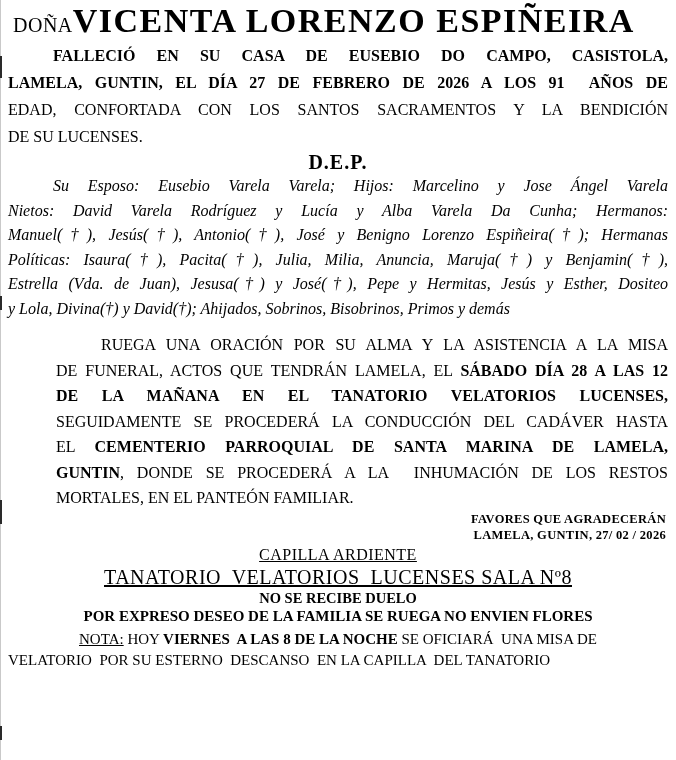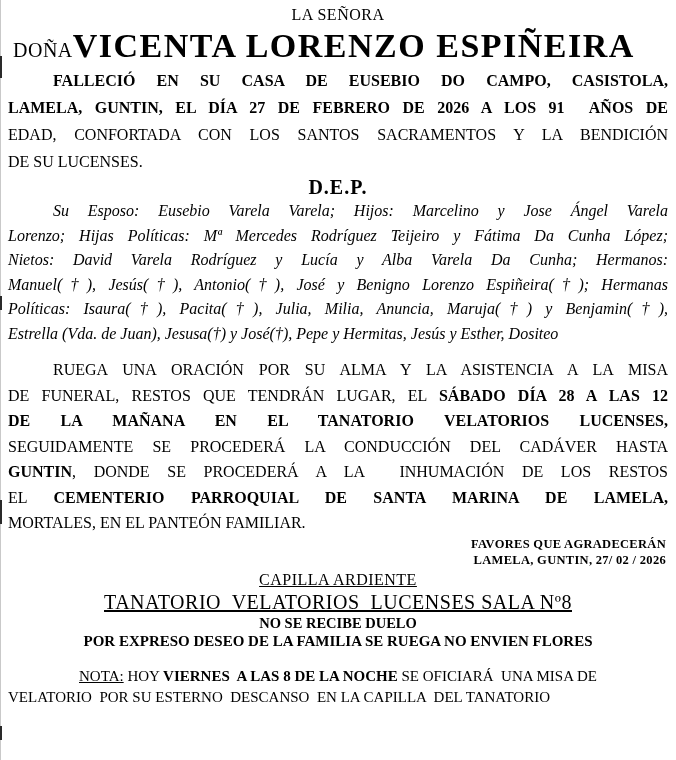--- a/index.html
+++ b/index.html
@@ -71,21 +71,21 @@
   .dep-heading {
     text-align: center;
     font-weight: bold;
     font-size: 20px;
     line-height: 24px;
     letter-spacing: 1px;
   }
 
   .family { font-style: italic; line-height: 24.5px; }
 
-  .funeral { margin-top: 11px; line-height: 25.5px; }
+  .funeral { margin-top: 11px; line-height: 25.5px; margin-left: 48px; }
 
   .b { font-weight: bold; }
   .u { text-decoration: underline; }
 
   .ack {
     text-align: right;
     font-weight: bold;
     font-size: 12.5px;
     line-height: 16px;
     letter-spacing: 0.3px;
@@ -115,21 +115,21 @@
     font-size: 14.5px;
     line-height: 17px;
   }
   .flores-line {
     text-align: center;
     font-weight: bold;
     font-size: 15px;
     line-height: 18px;
   }
   .nota {
-    margin-top: 16px;
+    margin-top: 4px;
     font-size: 15px;
   }
   .nota .line {
     white-space: pre-wrap;
     text-align: center;
     text-align-last: center;
     line-height: 21.5px;
   }
 </style>
 </head>
@@ -137,52 +137,51 @@
 
 <div class="page">
   <div class="scan-edge"></div>
   <div class="scan-nub nub1"></div>
   <div class="scan-nub nub2"></div>
   <div class="scan-nub nub3"></div>
   <div class="scan-nub nub4"></div>
 
   <div class="content">
 
-    <div class="title-prefix">LA SEÑORA</div>
 
     <div class="name-row">
       <span class="honorific">DOÑA</span>
       <span class="deceased-name">VICENTA LORENZO ESPIÑEIRA</span>
     </div>
 
     <div class="para death-notice indent">
         <div class="line"><span class="b">FALLECIÓ EN SU CASA DE EUSEBIO DO CAMPO, CASISTOLA,</span></div>
         <div class="line"><span class="b">LAMELA, GUNTIN, EL DÍA 27 DE FEBRERO DE 2026 A LOS 91  AÑOS DE</span></div>
         <div class="line"><span class="r">EDAD, CONFORTADA CON LOS SANTOS SACRAMENTOS Y LA BENDICIÓN</span></div>
         <div class="line"><span class="r">DE SU LUCENSES.</span></div>
       </div>
 
     <div class="dep-heading">D.E.P.</div>
 
     <div class="para family indent">
         <div class="line"><span>Su Esposo: Eusebio Varela Varela; Hijos: Marcelino y Jose Ángel Varela</span></div>
-        <div class="line"><span>Lorenzo; Hijas Políticas: Mª Mercedes Rodríguez Teijeiro y Fátima Da Cunha López;</span></div>
         <div class="line"><span>Nietos: David Varela Rodríguez y Lucía y Alba Varela Da Cunha; Hermanos:</span></div>
         <div class="line"><span>Manuel(†), Jesús(†), Antonio(†), José y Benigno Lorenzo Espiñeira(†); Hermanas</span></div>
         <div class="line"><span>Políticas: Isaura(†), Pacita(†), Julia, Milia, Anuncia, Maruja(†) y Benjamin(†),</span></div>
         <div class="line"><span>Estrella (Vda. de Juan), Jesusa(†) y José(†), Pepe y Hermitas, Jesús y Esther, Dositeo</span></div>
+        <div class="line"><span>y Lola, Divina(†) y David(†); Ahijados, Sobrinos, Bisobrinos, Primos y demás</span></div>
       </div>
 
     <div class="para funeral indent">
         <div class="line"><span>RUEGA UNA ORACIÓN POR SU ALMA Y LA ASISTENCIA A LA MISA</span></div>
-        <div class="line"><span>DE FUNERAL, RESTOS QUE TENDRÁN LUGAR, EL </span><span class="b">SÁBADO DÍA 28 A LAS 12</span></div>
+        <div class="line"><span>DE FUNERAL, ACTOS QUE TENDRÁN LAMELA, EL </span><span class="b">SÁBADO DÍA 28 A LAS 12</span></div>
         <div class="line"><span class="b">DE LA MAÑANA EN EL TANATORIO VELATORIOS LUCENSES,</span></div>
         <div class="line"><span>SEGUIDAMENTE SE PROCEDERÁ LA CONDUCCIÓN DEL CADÁVER HASTA</span></div>
+        <div class="line"><span>EL </span><span class="b">CEMENTERIO PARROQUIAL DE SANTA MARINA DE LAMELA,</span></div>
         <div class="line"><span class="b">GUNTIN</span><span>, DONDE SE PROCEDERÁ A LA  INHUMACIÓN DE LOS RESTOS</span></div>
-        <div class="line"><span>EL </span><span class="b">CEMENTERIO PARROQUIAL DE SANTA MARINA DE LAMELA,</span></div>
         <div class="line"><span>MORTALES, EN EL PANTEÓN FAMILIAR.</span></div>
       </div>
 
     <div class="ack">
       <div>FAVORES QUE AGRADECERÁN</div>
       <div>LAMELA, GUNTIN, 27/ 02 / 2026</div>
     </div>
 
     <div class="capilla-heading">CAPILLA ARDIENTE</div>
 

